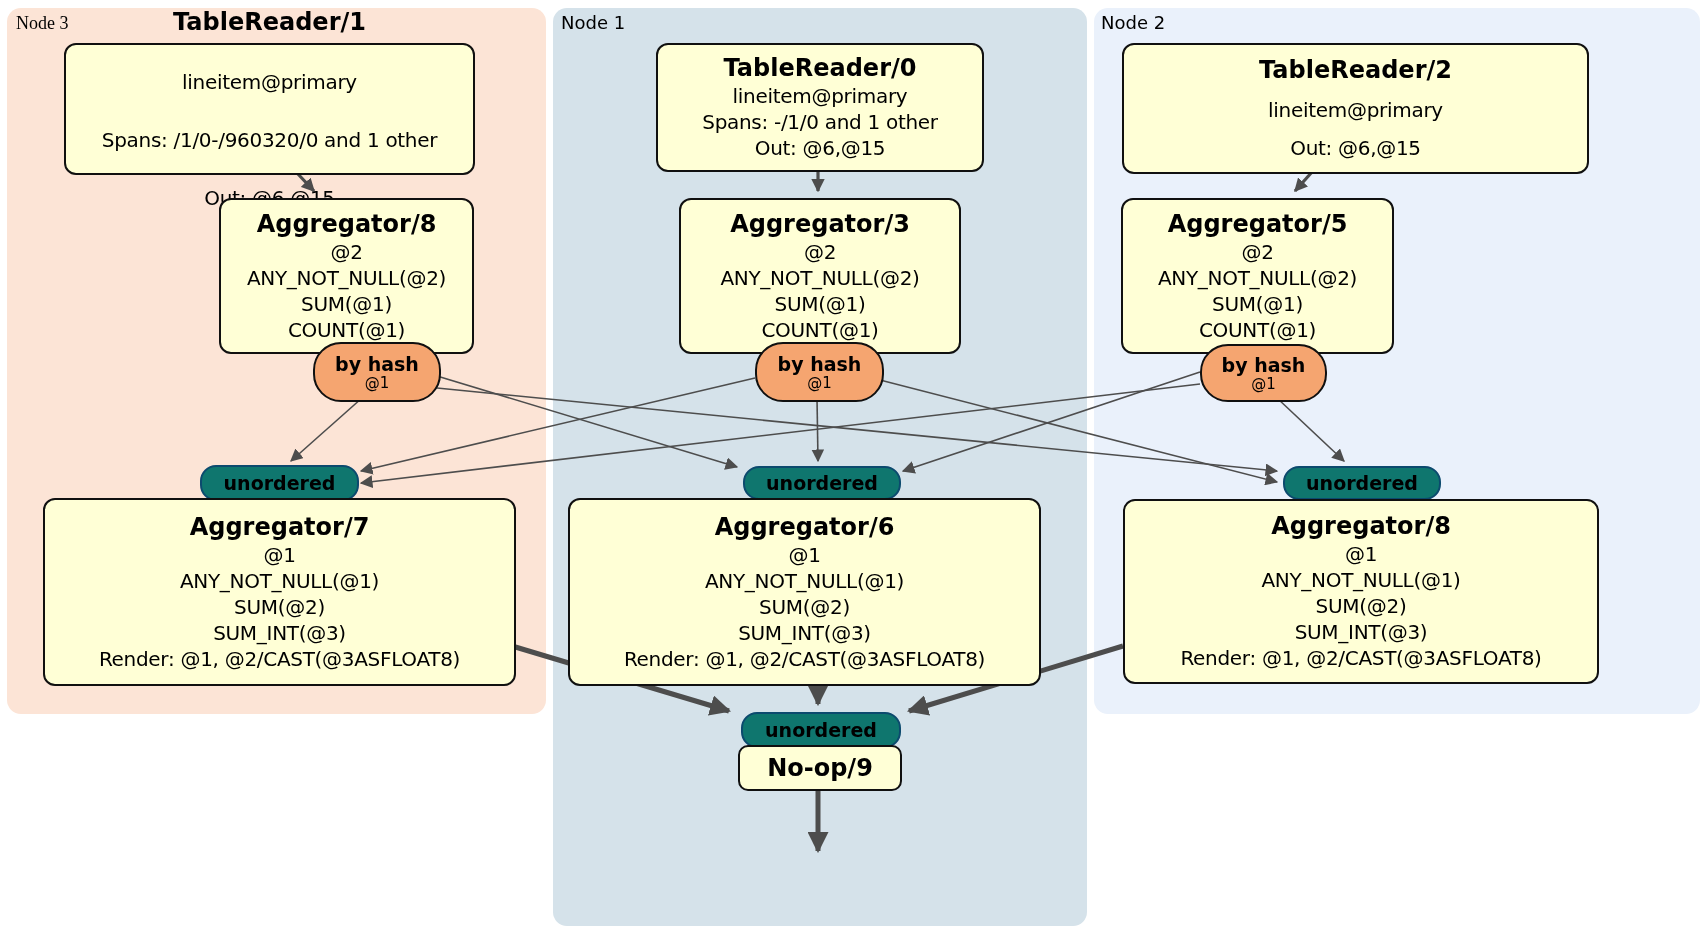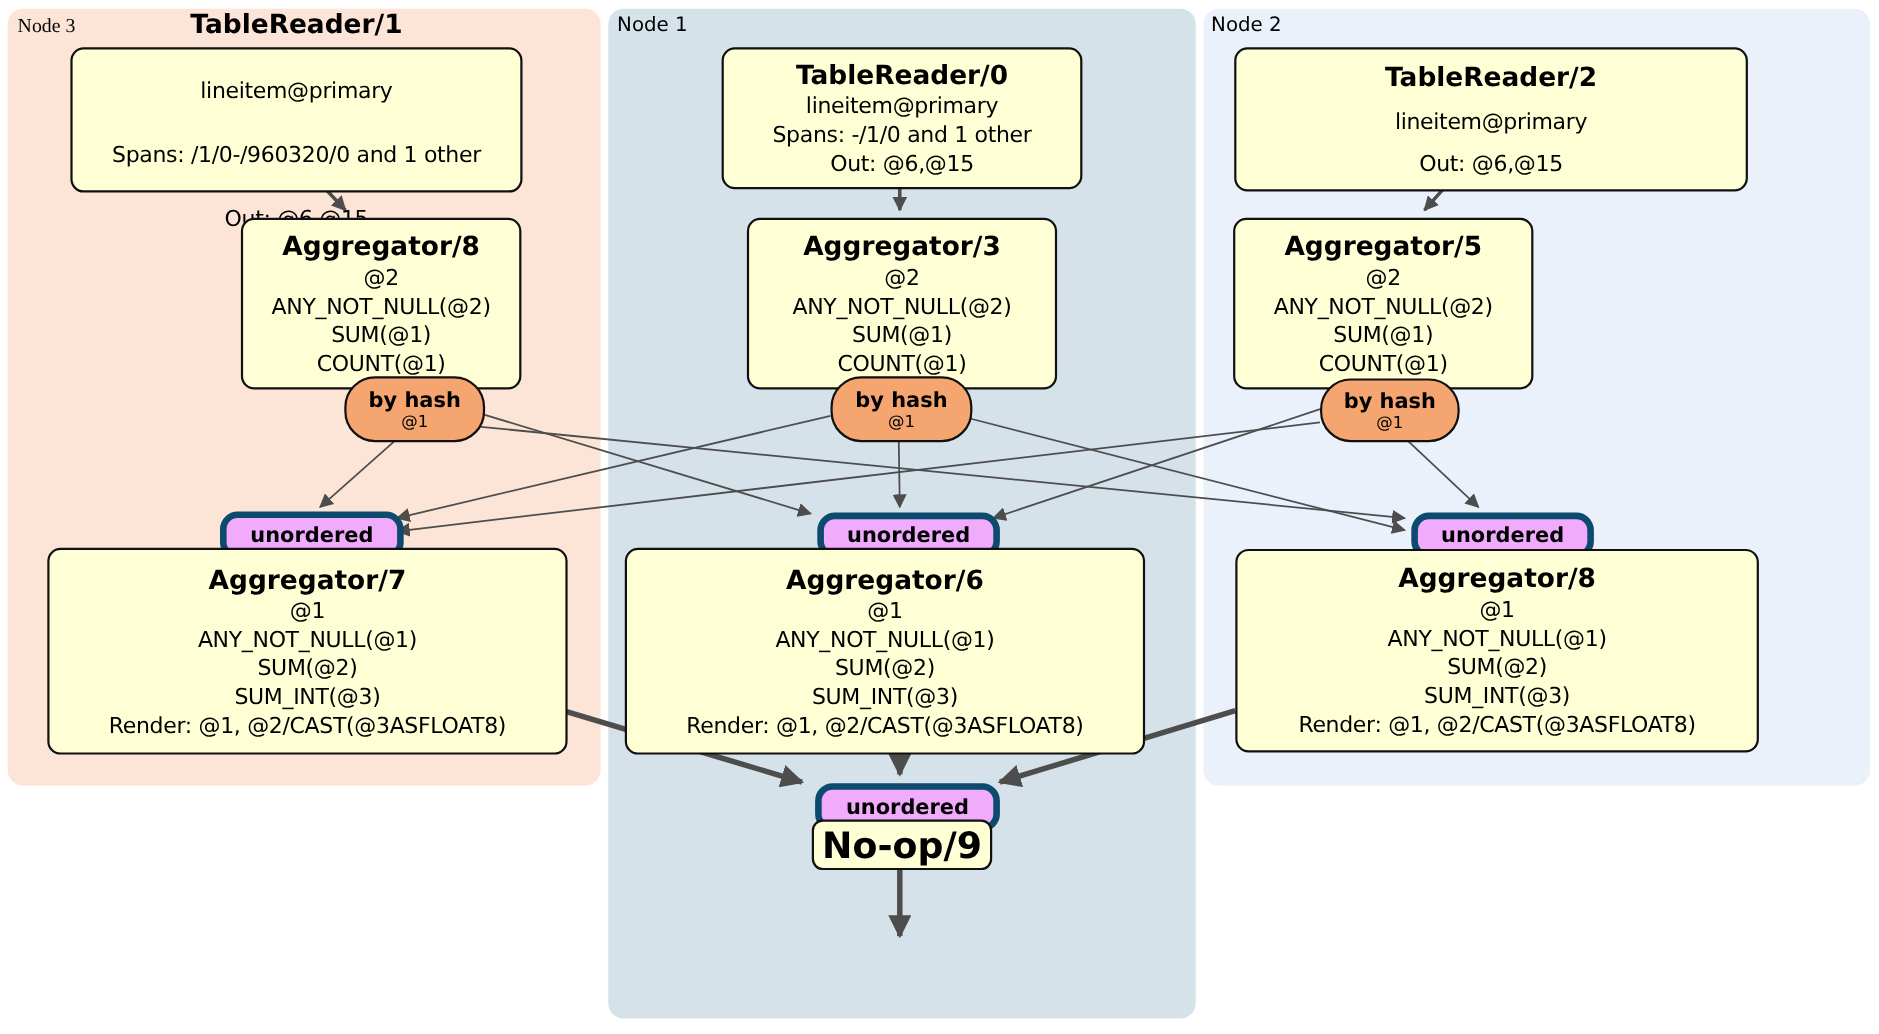--- a/index.html
+++ b/index.html
@@ -10,26 +10,26 @@
   #edges{position:absolute;left:0;top:0;width:1708px;height:940px;z-index:1;pointer-events:none;}
   .nbox{position:absolute;background:#ffffd6;border:2px solid #101010;border-radius:12px;
         display:flex;flex-direction:column;align-items:center;justify-content:center;
         text-align:center;z-index:2;}
   .box-title{font-weight:bold;font-size:24px;line-height:29px;white-space:nowrap;}
   .box-line{font-size:20px;line-height:26px;white-space:nowrap;letter-spacing:-0.3px;}
   .router{position:absolute;background:#f5a570;border:2px solid #101010;border-radius:28px;
           display:flex;flex-direction:column;align-items:center;justify-content:center;z-index:2;}
   .router-label{font-weight:bold;font-size:19px;line-height:22px;}
   .router-key{font-size:15px;line-height:17px;}
-  .sync{position:absolute;background:#f0abfc;border:6px solid #0c4a6e;border-radius:16px;
+  .sync{position:absolute;background:#0f766e;border:2px solid #0c4a6e;border-radius:16px;
         display:flex;align-items:center;justify-content:center;
         font-weight:bold;font-size:19px;z-index:2;}
   .mini{position:absolute;background:#ffffd6;border:2px solid #101010;border-radius:10px;
         display:flex;align-items:center;justify-content:center;
-        font-weight:bold;font-size:33px;z-index:2;}
+        font-weight:bold;font-size:24px;z-index:2;}
 </style>
 </head>
 <body>
 
 <div id="canvas">
 
   <div class="panel" style="left:7px;top:8px;width:539px;height:706px;background:#fce4d6;"></div>
   <div class="panel" style="left:553px;top:8px;width:534px;height:918px;background:#d5e2ea;"></div>
   <div class="panel" style="left:1094px;top:8px;width:606px;height:706px;background:#eaf1fb;"></div>
 

